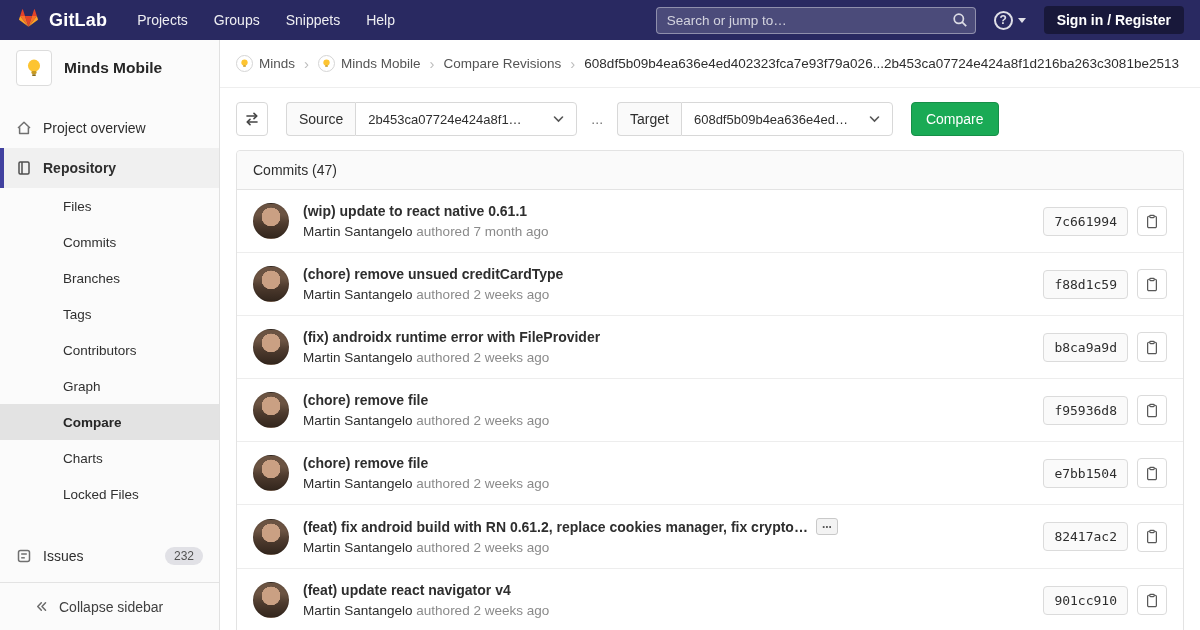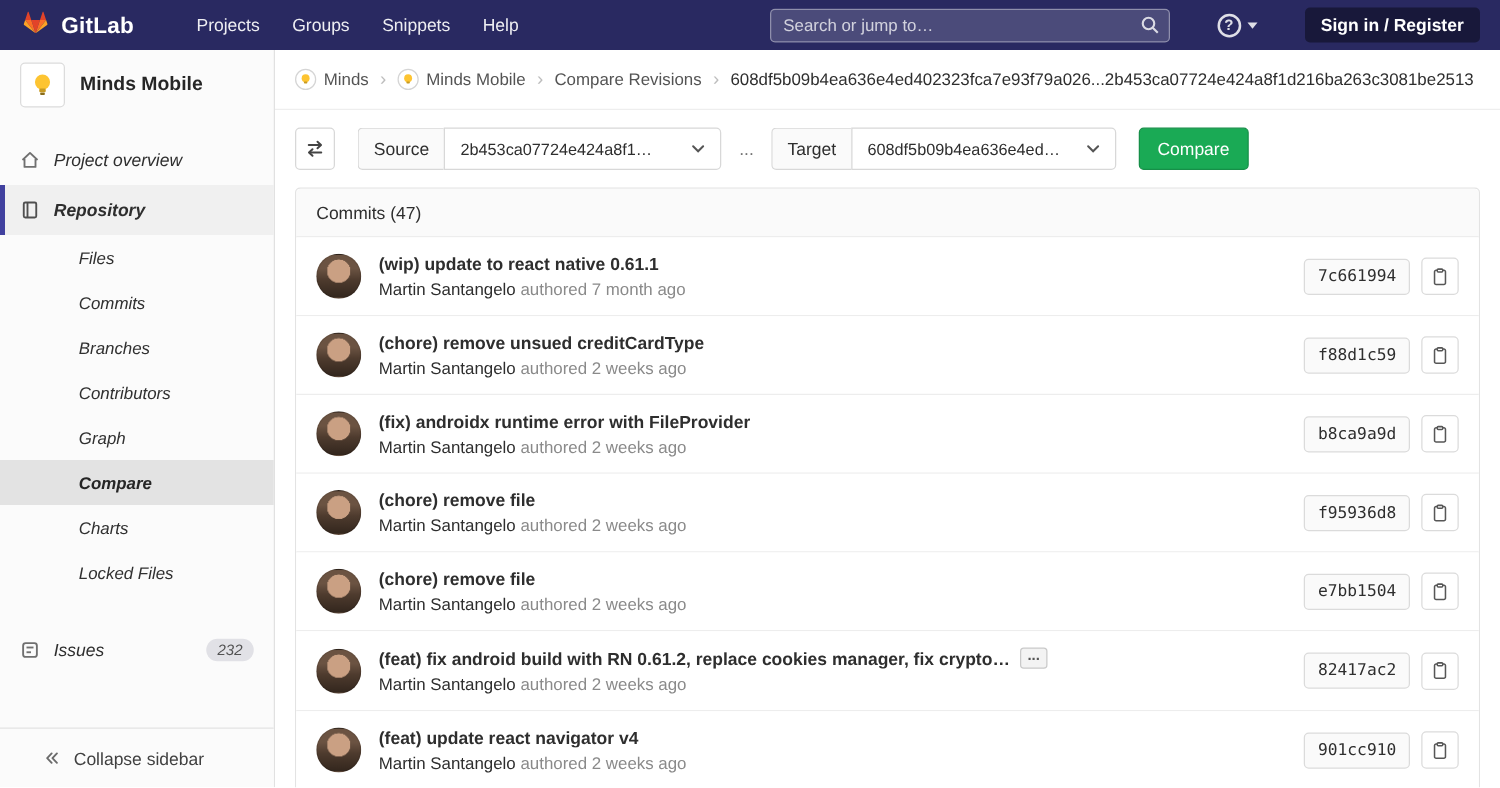--- a/index.html
+++ b/index.html
@@ -6,21 +6,21 @@
   html,body { margin:0; padding:0; }
   body {
     font-family: "Liberation Sans", "DejaVu Sans", sans-serif;
     font-size: 14px; color:#2e2e2e; background:#fff;
   }
   .page { position:relative; width:1200px; height:630px; overflow:hidden; background:#fff; }
 
   
   .navbar {
     height:40px; background:#292961; display:flex; align-items:center;
-    padding:0 16px; color:#fff;gap:20px;
+    padding:0 16px; color:#fff;
   }
   .brand { display:flex; align-items:center; gap:8px; cursor:pointer; }
   .brand-word { font-size:18px; font-weight:700; color:#fff; letter-spacing:.2px; }
   .nav-links { display:flex; gap:26px; margin-left:30px; }
   .nav-link { color:rgba(255,255,255,.92); font-size:14px; cursor:pointer; white-space:nowrap; }
   .nav-search-wrap { margin-left:auto; position:relative; width:320px; height:27px; }
   .nav-search {
     width:100%; height:100%; border:1px solid rgba(255,255,255,.38);
     background:rgba(255,255,255,.16); border-radius:4px; color:#fff;
     padding:0 30px 0 10px; font-size:13.5px; font-family:inherit; outline:none;
@@ -42,21 +42,21 @@
   .sidebar {
     position:absolute; top:40px; left:0; bottom:0; width:220px;
     background:#fbfbfb; border-right:1px solid #e1e1e1;
   }
   .context-header { display:flex; align-items:center; gap:12px; padding:10px 16px; height:56px; cursor:pointer; }
   .project-avatar {
     width:36px; height:36px; border:1px solid #dcdcdc; border-radius:4px; background:#fff;
     display:flex; align-items:center; justify-content:center; flex:0 0 auto;
   }
   .context-title { font-size:15.5px; font-weight:700; color:#262626; }
-  .sidebar-nav { margin-top:12px;font-style:italic; }
+  .sidebar-nav { margin-top:12px; }
   .nav-item {
     display:flex; align-items:center; gap:11px; padding:0 16px; height:40px;
     color:#2e2e2e; font-size:14px; cursor:pointer;
   }
   .nav-item .s-icon { flex:0 0 auto; display:flex; }
   .nav-item.active-section {
     background:#f0f0f0; border-left:4px solid #41419f; padding-left:12px; font-weight:700;
   }
   .nav-sub { }
   .nav-sub-item {
@@ -224,20 +224,21 @@
               <line x1="6" y1="2" x2="6" y2="14"></line>
           </svg>
         </span>
         <span>Repository</span>
       </div>
 
       <div class="nav-sub">
         <div class="nav-sub-item">Files</div>
         <div class="nav-sub-item">Commits</div>
         <div class="nav-sub-item">Branches</div>
+        <div class="nav-sub-item">Tags</div>
         <div class="nav-sub-item">Contributors</div>
         <div class="nav-sub-item">Graph</div>
         <div class="nav-sub-item active">Compare</div>
         <div class="nav-sub-item">Charts</div>
         <div class="nav-sub-item">Locked Files</div>
       </div>
 
       <div class="nav-item issues">
         <span class="s-icon">
           <svg width="16" height="16" viewBox="0 0 16 16" fill="none" stroke="#707070" stroke-width="1.5">

